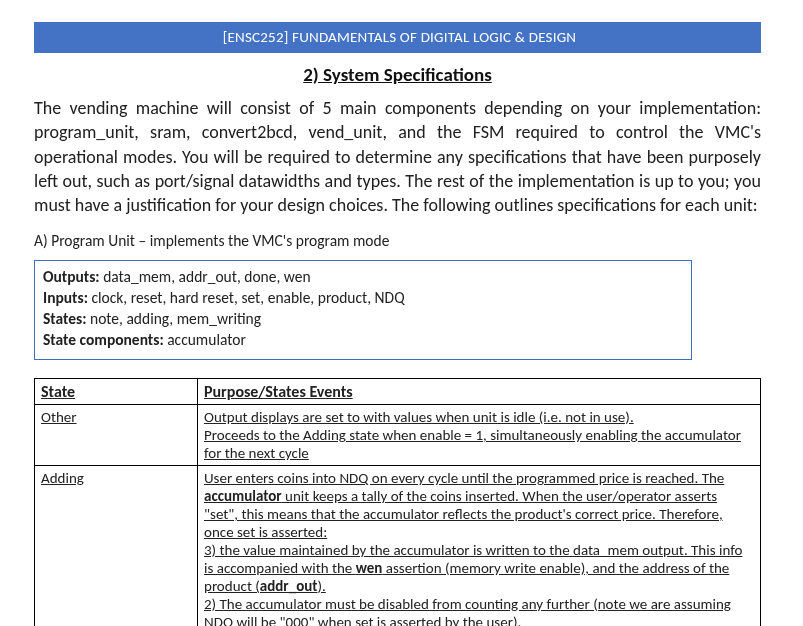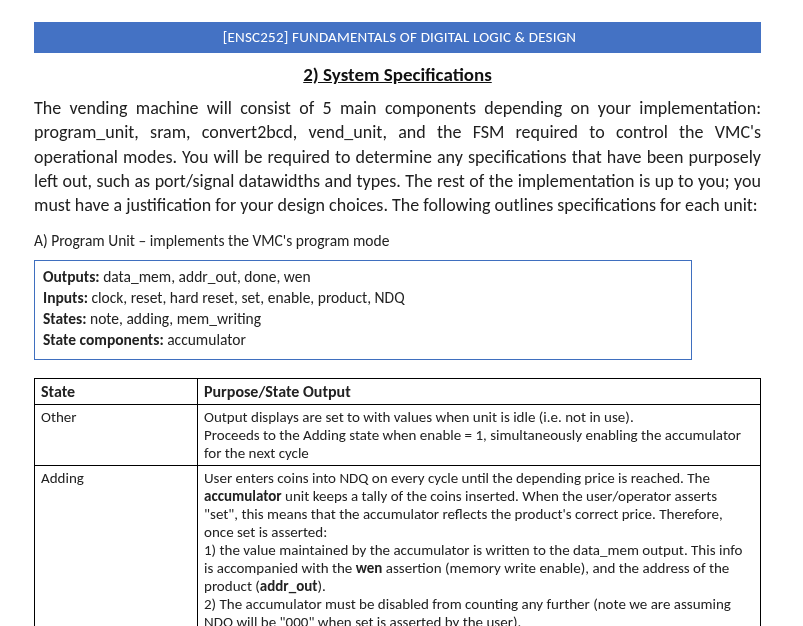--- a/index.html
+++ b/index.html
@@ -63,20 +63,21 @@
     width: 100%;
     margin-top: 4px;
     font-size: 15px;
   }
   table.state-table th,
   table.state-table td {
     border: 1px solid #000;
     vertical-align: top;
     padding: 3px 6px;
     text-align: left;
+    text-decoration: underline;
   }
   table.state-table th {
     font-weight: 700;
     font-size: 16px;
   }
   .col-state {
     width: 150px;
   }
   .b { font-weight: 700; }
 </style>
@@ -107,36 +108,36 @@
     </div>
     <div>
       <span class="lbl">State components:</span><span> accumulator</span>
     </div>
   </div>
 
   <table class="state-table">
     <thead>
       <tr>
         <th class="col-state">State</th>
-        <th>Purpose/State Output</th>
+        <th>Purpose/States Events</th>
       </tr>
     </thead>
     <tbody>
       <tr>
         <td>Other</td>
         <td>
           <span>Output displays are set to with values when unit is idle (i.e. not in use).</span><br>
           <span>Proceeds to the Adding state when enable = 1, simultaneously enabling the accumulator for the next cycle</span>
         </td>
       </tr>
       <tr>
         <td>Adding</td>
         <td>
-          <span>User enters coins into NDQ on every cycle until the depending price is reached. The </span><span class="b">accumulator</span><span> unit keeps a tally of the coins inserted. When the user/operator asserts "set", this means that the accumulator reflects the product's correct price. Therefore, once set is asserted:</span><br>
-          <span>1) the value maintained by the accumulator is written to the data_mem output. This info is accompanied with the </span><span class="b">wen</span><span> assertion (memory write enable), and the address of the product (</span><span class="b">addr_out</span><span>).</span><br>
+          <span>User enters coins into NDQ on every cycle until the programmed price is reached. The </span><span class="b">accumulator</span><span> unit keeps a tally of the coins inserted. When the user/operator asserts "set", this means that the accumulator reflects the product's correct price. Therefore, once set is asserted:</span><br>
+          <span>3) the value maintained by the accumulator is written to the data_mem output. This info is accompanied with the </span><span class="b">wen</span><span> assertion (memory write enable), and the address of the product (</span><span class="b">addr_out</span><span>).</span><br>
           <span>2) The accumulator must be disabled from counting any further (note we are assuming NDQ will be "000" when set is asserted by the user).</span><br>
           <span>3) The unit enters the mem_writing state</span>
         </td>
       </tr>
     </tbody>
   </table>
 
 </div>
 
 </body></html>

